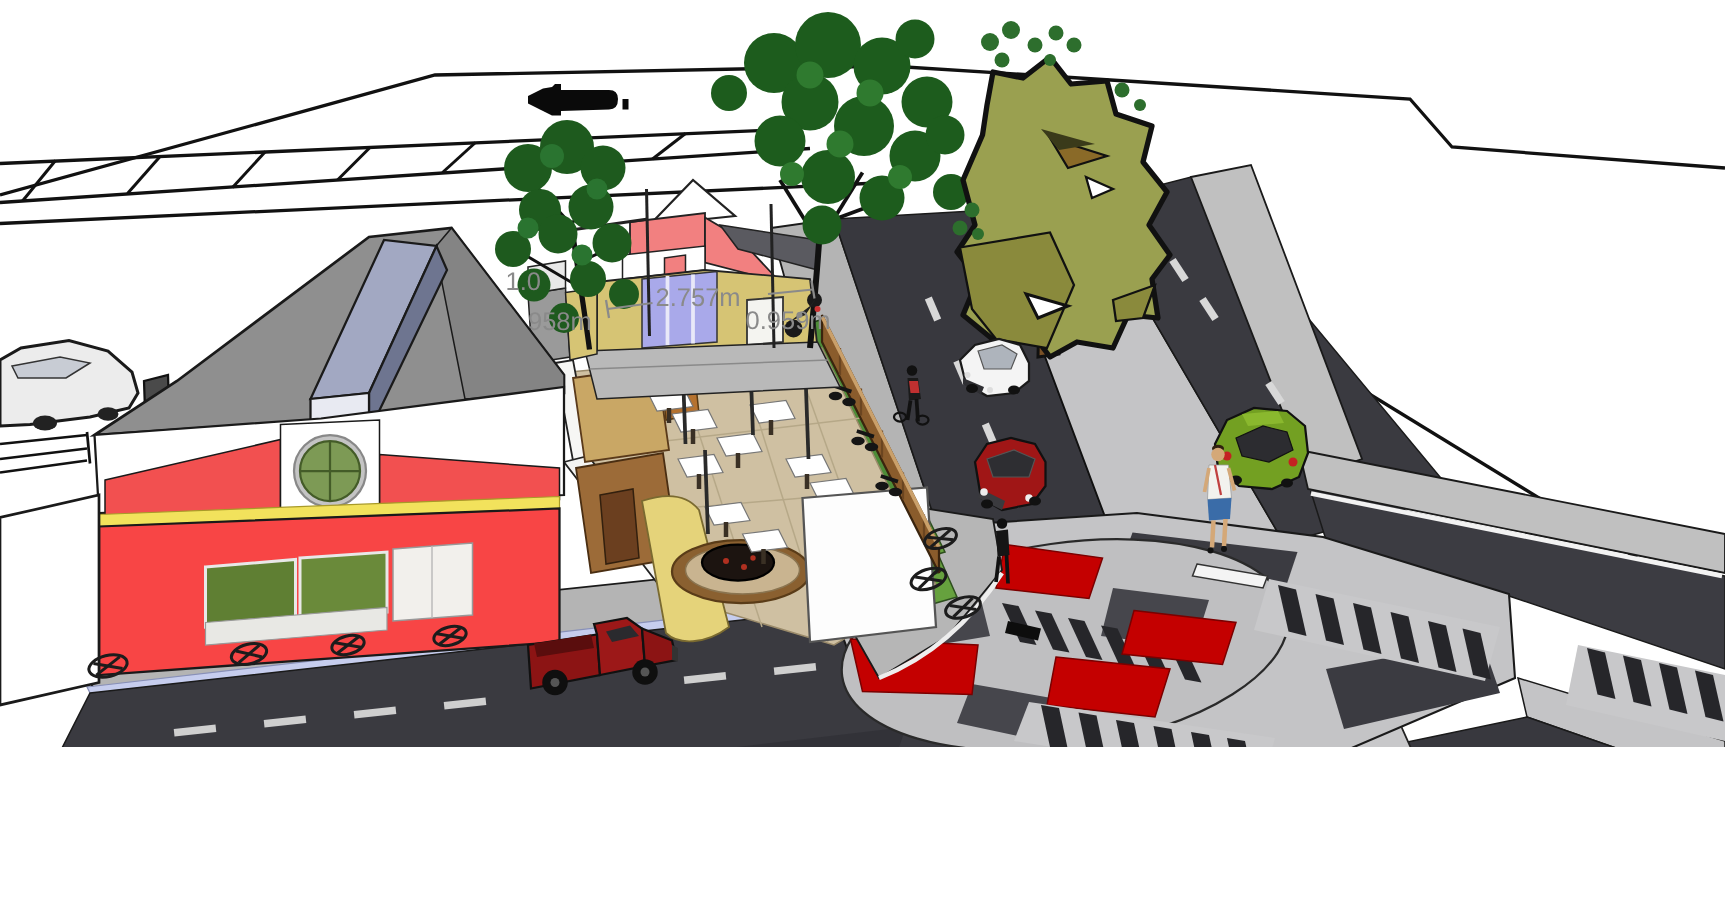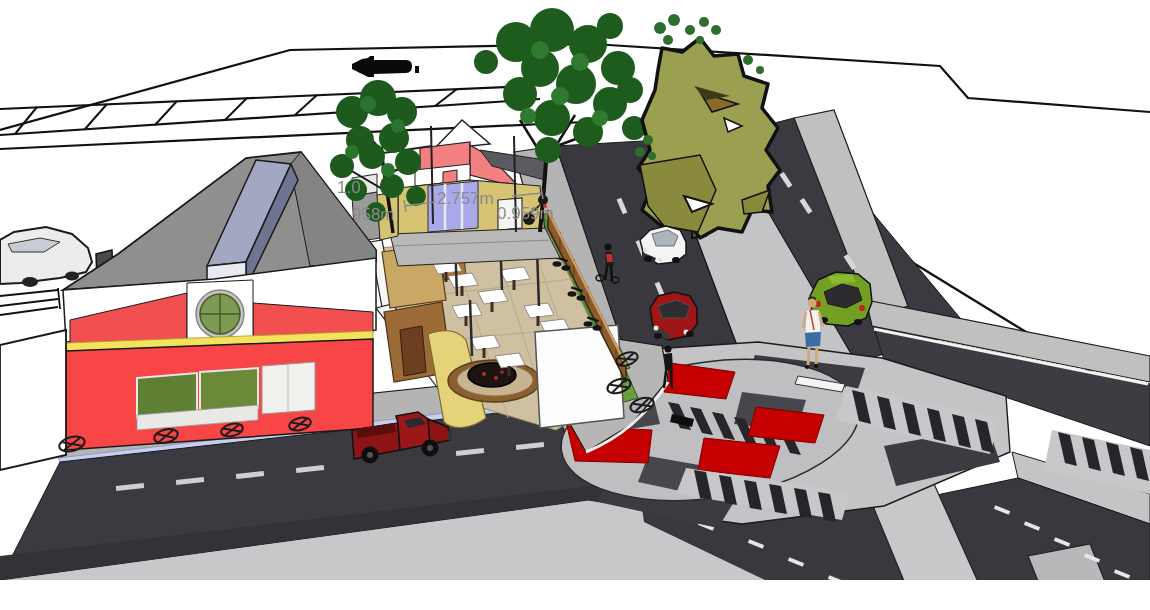--- a/index.html
+++ b/index.html
@@ -1,16 +1,16 @@
 <!DOCTYPE html>
 <html><head>
 <meta charset="utf-8">
 <style>
   html,body{margin:0;padding:0;background:#fff;}
-  .stage{position:relative;width:1150px;height:580px;overflow:hidden;background:#fff;
+  .stage{position:relative;width:1150px;height:498px;overflow:hidden;background:#fff;
          font-family:"Liberation Sans", sans-serif;}
   svg{display:block;}
   text.dim{fill:#8a8a8a;font-size:17px;font-family:"Liberation Sans",sans-serif;}
 </style>
 </head>
 <body>
 
 <div class="stage">
 <svg width="1150" height="610" viewBox="0 0 1150 610" xmlns="http://www.w3.org/2000/svg">
 

